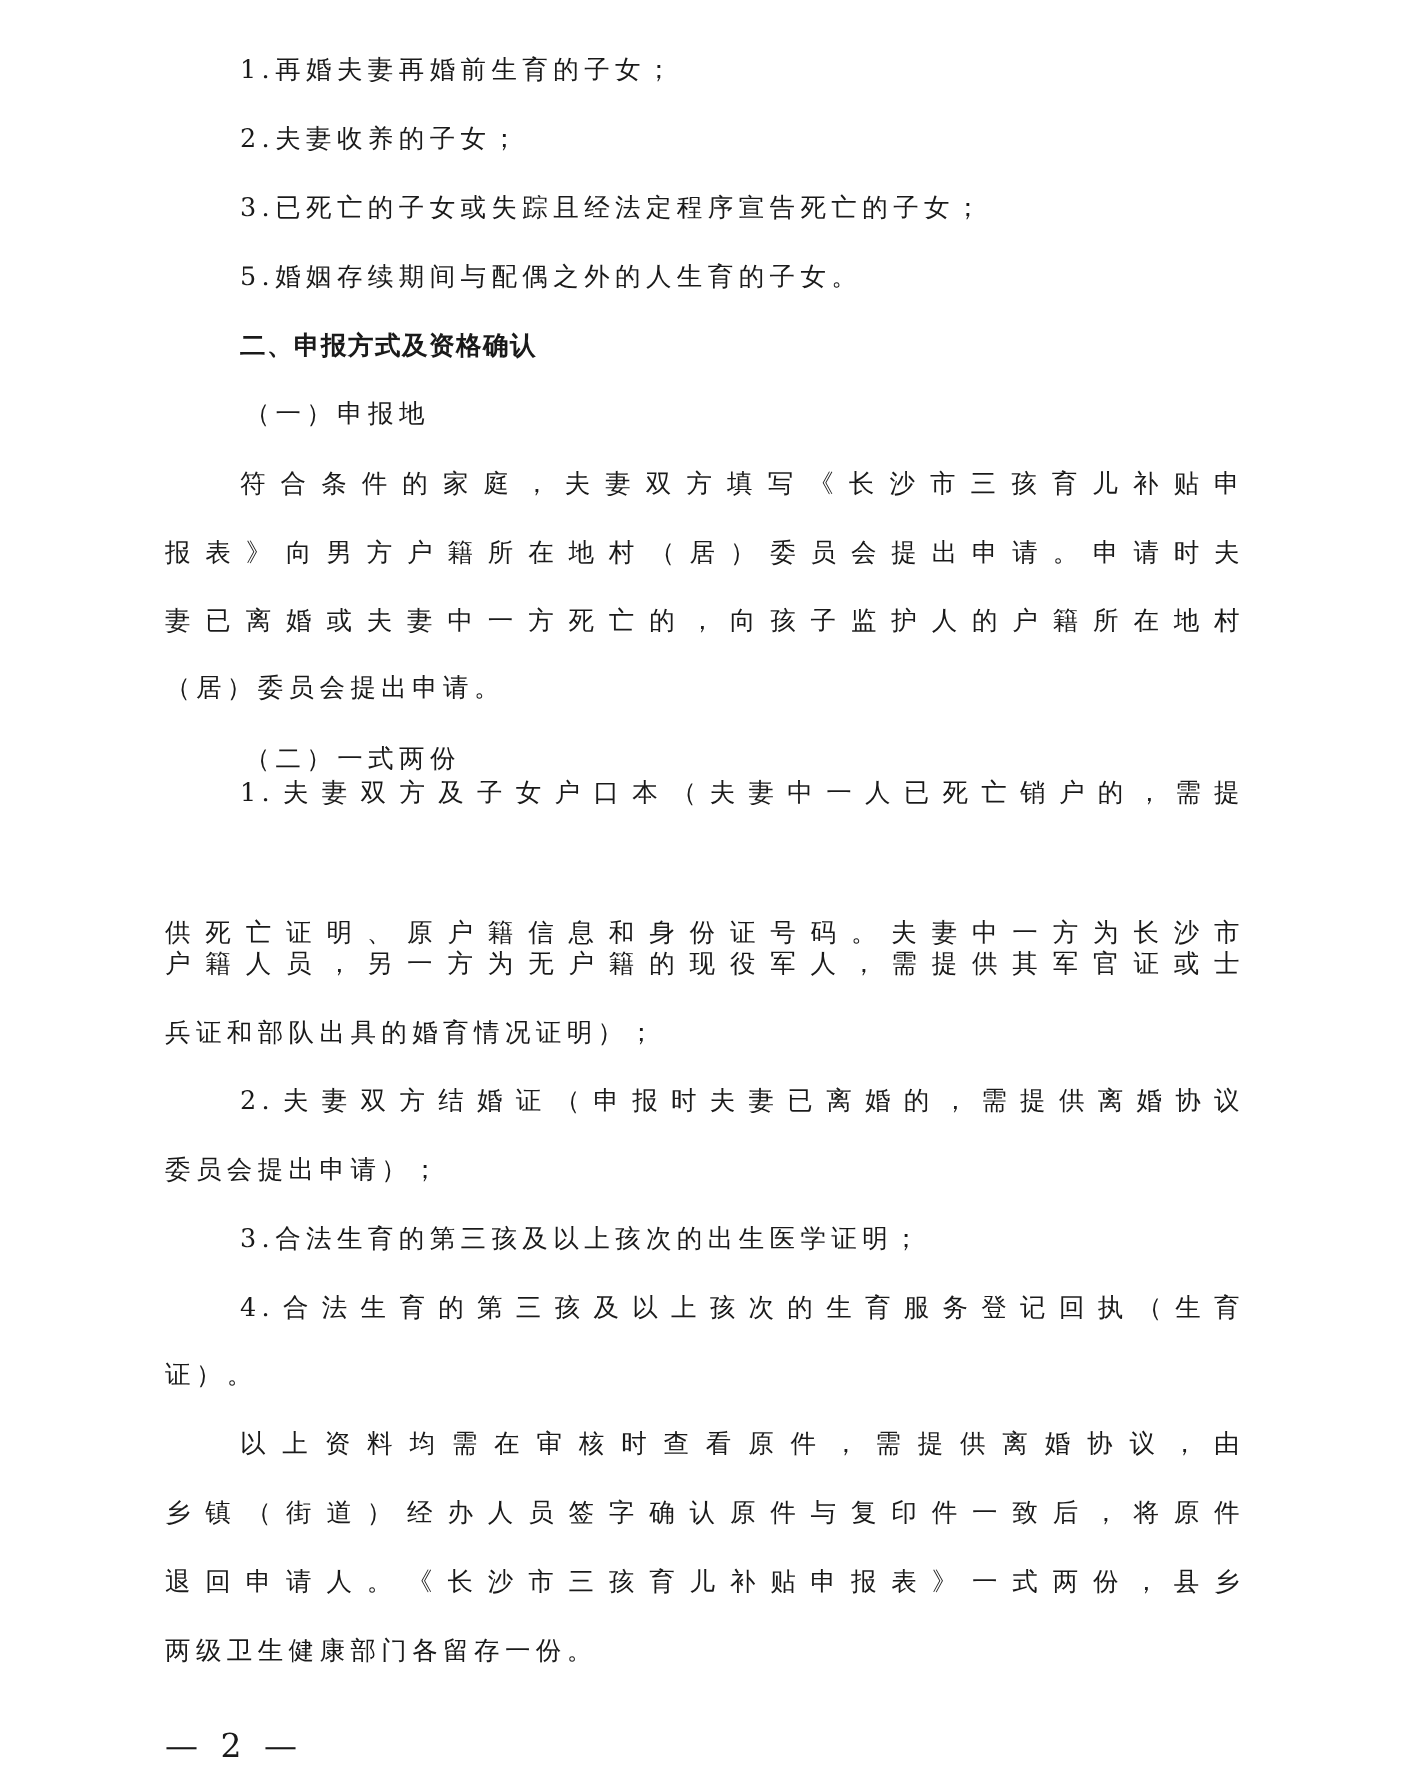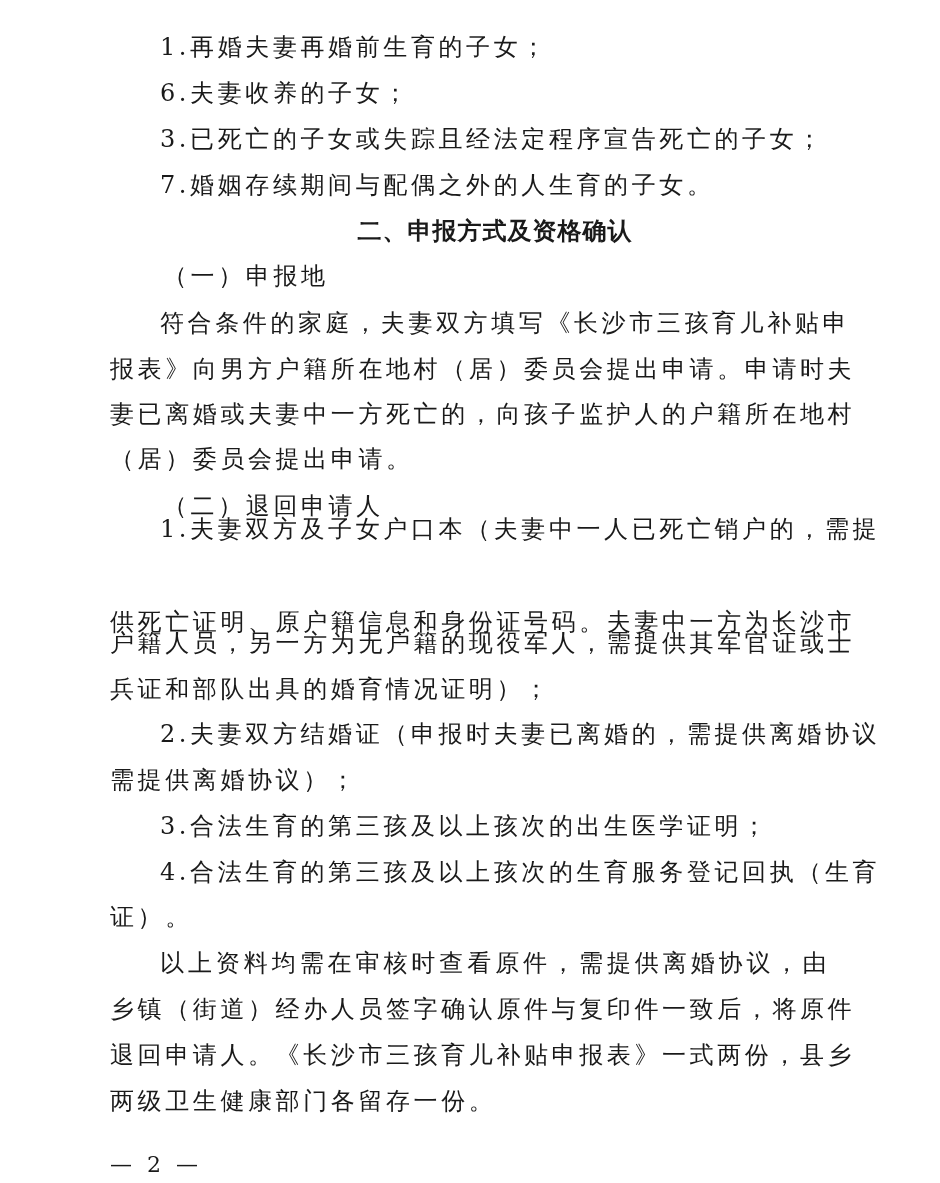--- a/index.html
+++ b/index.html
@@ -1,51 +1,51 @@
 <!DOCTYPE html>
 <html><head>
 <meta charset="utf-8">
 <style>
   html, body { margin: 0; padding: 0; background: #ffffff; }
   body { width: 940px; height: 1183px; position: relative; overflow: hidden;
          font-family: "DejaVu Serif", "Liberation Serif", serif; color: #1a1a1a; }
-  .line { position: absolute; left: 110px; width: 720px; font-size: 24px; line-height: 30px;
+  .line { position: absolute; left: 110px; width: 720px; font-size: 17px; line-height: 30px;
           white-space: nowrap; letter-spacing: 3.6px; }
   .indent { left: 160px; width: 670px; }
-  .h1 { font-family: Liberation Serif, serif; font-weight: bold; letter-spacing: 1px; text-align: center; }
+  .h1 { font-family: Liberation Serif, serif; font-weight: bold; letter-spacing: 1px; }
   .h2 { left: 163px; }
   .just { text-align-last: justify; text-align: justify; }
   .pagenum { position: absolute; left: 110px; top: 1150px; font-size: 22px; line-height: 30px;
              letter-spacing: 4px; }
 </style>
 </head>
 <body>
 
 <div>
   <div class="line indent" style="top:32px">1.再婚夫妻再婚前生育的子女；</div>
-  <div class="line indent" style="top:78px">6.夫妻收养的子女；</div>
+  <div class="line indent" style="top:78px">2.夫妻收养的子女；</div>
   <div class="line indent" style="top:124px">3.已死亡的子女或失踪且经法定程序宣告死亡的子女；</div>
-  <div class="line indent" style="top:170px">7.婚姻存续期间与配偶之外的人生育的子女。</div>
+  <div class="line indent" style="top:170px">5.婚姻存续期间与配偶之外的人生育的子女。</div>
 
   <div class="line indent h1" style="top:216px">二、申报方式及资格确认</div>
 
   <div class="line h2" style="top:261px">（一）申报地</div>
   <div class="line indent just" style="top:308px">符合条件的家庭，夫妻双方填写《长沙市三孩育儿补贴申</div>
   <div class="line just" style="top:354px">报表》向男方户籍所在地村（居）委员会提出申请。申请时夫</div>
   <div class="line just" style="top:399px">妻已离婚或夫妻中一方死亡的，向孩子监护人的户籍所在地村</div>
   <div class="line" style="top:444px">（居）委员会提出申请。</div>
 
-  <div class="line h2" style="top:491px">（二）退回申请人</div>
+  <div class="line h2" style="top:491px">（二）一式两份</div>
   <div class="line indent just" style="top:514px">1.夫妻双方及子女户口本（夫妻中一人已死亡销户的，需提</div>
   <div class="line just" style="top:607px">供死亡证明、原户籍信息和身份证号码。夫妻中一方为长沙市</div>
   <div class="line just" style="top:628px">户籍人员，另一方为无户籍的现役军人，需提供其军官证或士</div>
   <div class="line" style="top:674px">兵证和部队出具的婚育情况证明）；</div>
 
   <div class="line indent just" style="top:719px">2.夫妻双方结婚证（申报时夫妻已离婚的，需提供离婚协议</div>
-  <div class="line" style="top:765px">需提供离婚协议）；</div>
+  <div class="line" style="top:765px">委员会提出申请）；</div>
 
   <div class="line indent" style="top:811px">3.合法生育的第三孩及以上孩次的出生医学证明；</div>
 
   <div class="line indent just" style="top:857px">4.合法生育的第三孩及以上孩次的生育服务登记回执（生育</div>
   <div class="line" style="top:902px">证）。</div>
 
   <div class="line indent just" style="top:948px">以上资料均需在审核时查看原件，需提供离婚协议，由</div>
   <div class="line just" style="top:994px">乡镇（街道）经办人员签字确认原件与复印件一致后，将原件</div>
   <div class="line just" style="top:1040px">退回申请人。《长沙市三孩育儿补贴申报表》一式两份，县乡</div>
   <div class="line" style="top:1086px">两级卫生健康部门各留存一份。</div>

